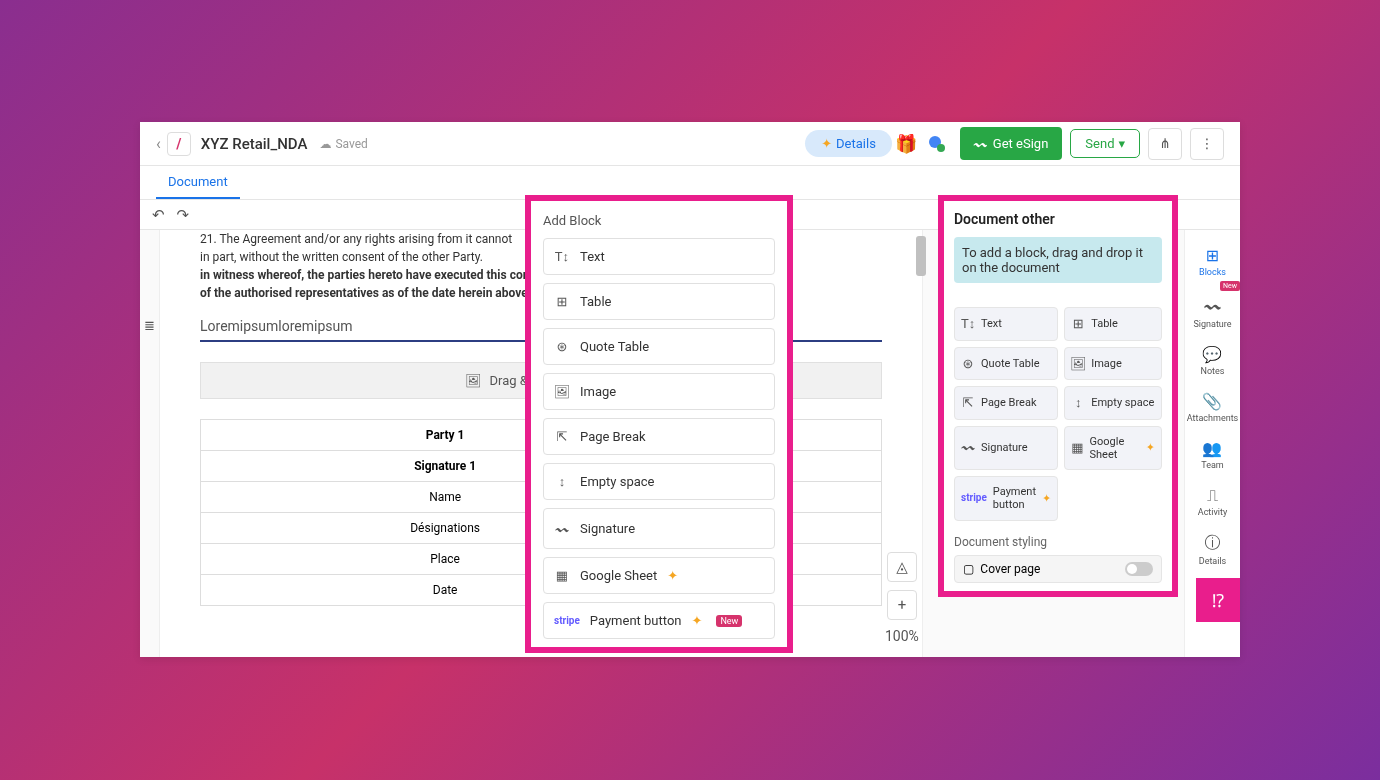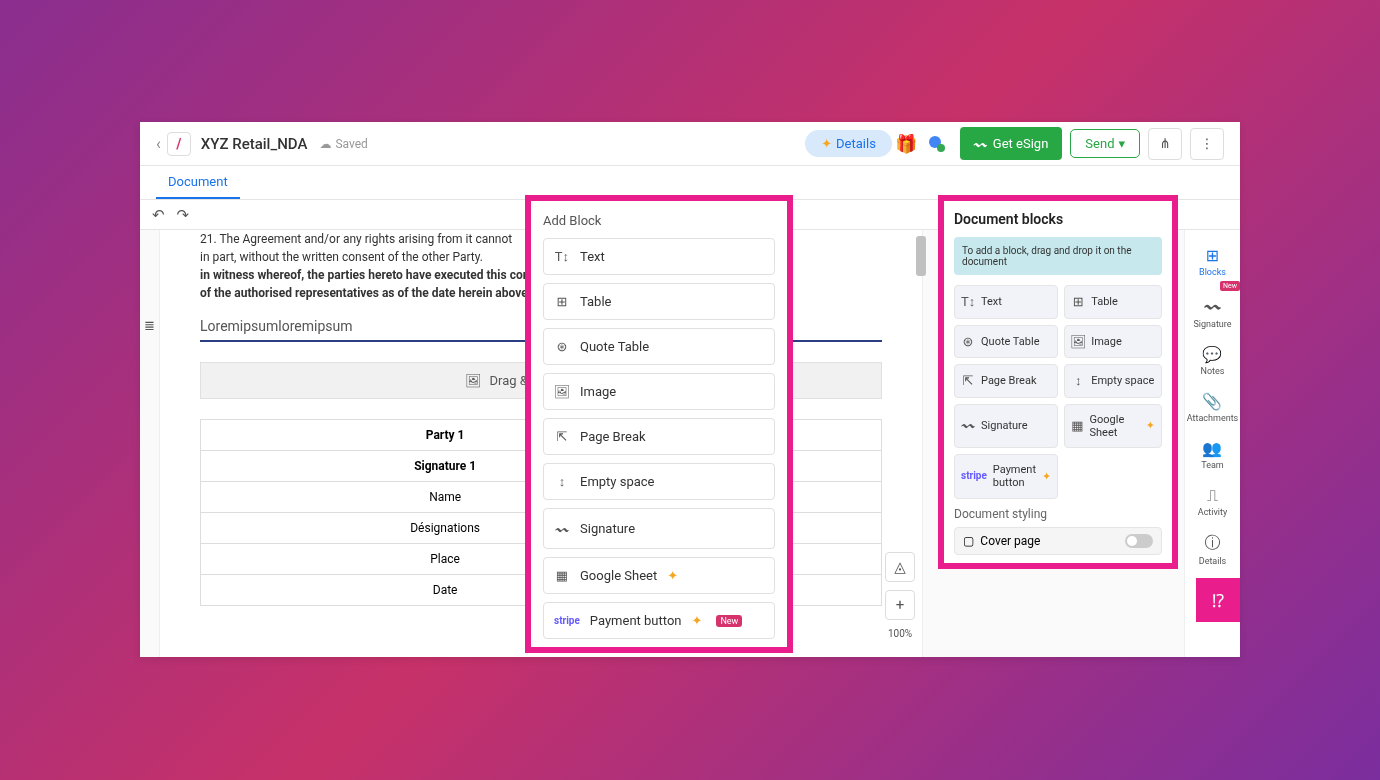--- a/index.html
+++ b/index.html
@@ -38,31 +38,31 @@
 .side-icon{font-size:16px}
 .new-badge{position:absolute;top:-4px;right:0;background:#d6336c;color:#fff;font-size:7px;padding:1px 3px;border-radius:2px}
 .add-block-menu{position:absolute;left:525px;top:195px;width:268px;background:#fff;border:6px solid #e91e8c;padding:12px 12px 0 12px;z-index:10}
 .add-block-title{font-size:13px;color:#555;margin-bottom:10px}
 .block-option{border:1px solid #e0e0e0;border-radius:4px;padding:10px;display:flex;align-items:center;gap:10px;margin-bottom:8px;cursor:pointer;font-size:13px;color:#333;background:#fff}
 .block-icon{width:16px;color:#555;display:inline-flex;justify-content:center}
 .sparkle{color:#f5a623}
 .new-tag{background:#d6336c;color:#fff;font-size:9px;padding:1px 4px;border-radius:3px;margin-left:4px}
 .blocks-panel{position:absolute;left:938px;top:195px;width:240px;background:#fff;border:6px solid #e91e8c;padding:10px 10px 8px 10px;z-index:10}
 .panel-title{font-size:14px;font-weight:600;color:#222;margin-bottom:10px}
-.panel-hint{background:#c7e9ee;padding:8px;font-size:10px;color:#333;border-radius:4px;margin-bottom:10px}
+.panel-hint{background:#c7e9ee;padding:8px;font-size:13px;color:#333;border-radius:4px;margin-bottom:24px}
 .blocks-grid{display:grid;grid-template-columns:1fr 1fr;gap:6px}
 .grid-block{background:#f2f3f8;border:1px solid #e5e5e5;border-radius:4px;padding:8px 6px;display:flex;align-items:center;gap:6px;font-size:11px;color:#333;cursor:grab;line-height:1.2}
 .grid-block .block-icon{width:14px;font-size:13px}
-.styling-title{font-size:12px;color:#666;margin-top:8px;margin-bottom:6px}
+.styling-title{font-size:12px;color:#666;margin-top:14px;margin-bottom:6px}
 .cover-row{display:flex;align-items:center;justify-content:space-between;background:#f5f5f5;border:1px solid #e5e5e5;border-radius:4px;padding:6px 8px;font-size:12px}
 .toggle{width:28px;height:14px;background:#ccc;border-radius:10px;position:relative}
 .toggle::after{content:'';position:absolute;width:10px;height:10px;background:#fff;border-radius:50%;top:2px;left:2px}
 .zoom-controls{position:absolute;left:885px;top:552px;display:flex;flex-direction:column;align-items:center;gap:8px}
 .zoom-btn{width:30px;height:30px;border:1px solid #ddd;background:#fff;border-radius:4px;display:flex;align-items:center;justify-content:center;font-size:15px;cursor:pointer;color:#555}
-.zoom-label{font-size:10px;color:#555}
+.zoom-label{font-size:14px;color:#555}
 .help-fab{position:absolute;right:0;bottom:35px;width:44px;height:44px;background:#e91e8c;display:flex;align-items:center;justify-content:center;color:#fff;font-size:18px;cursor:pointer;z-index:20}
 .scroll-ind{position:absolute;right:-2px;top:215px;width:10px;height:40px;background:#c0c0c0;border-radius:3px}
 svg{display:inline}
 </style>
 </head>
 <body>
 
 <div class="app">
   <div class="topbar">
     <div style="color:#888;margin-right:6px;cursor:pointer">‹</div>
@@ -241,21 +241,21 @@
       <div class="block-option">
         <span style="color:#635bff;font-size:10px;font-weight:bold">stripe</span>
         <span>Payment button</span> 
         <span class="sparkle">✦</span>
         <span class="new-tag">New</span>
       </div>
     </div>
 </div>
 
 <div class="blocks-panel">
-  <div class="panel-title">Document blocks</div>
+  <div class="panel-title">Document other</div>
   <div class="panel-hint">To add a block, drag and drop it on the document</div>
   <div class="blocks-grid" id="grid-items">
       <div class="grid-block">
         <span class="block-icon">T↕</span>
         <span>Text</span>
       </div>
       <div class="grid-block">
         <span class="block-icon">⊞</span>
         <span>Table</span>
       </div>

